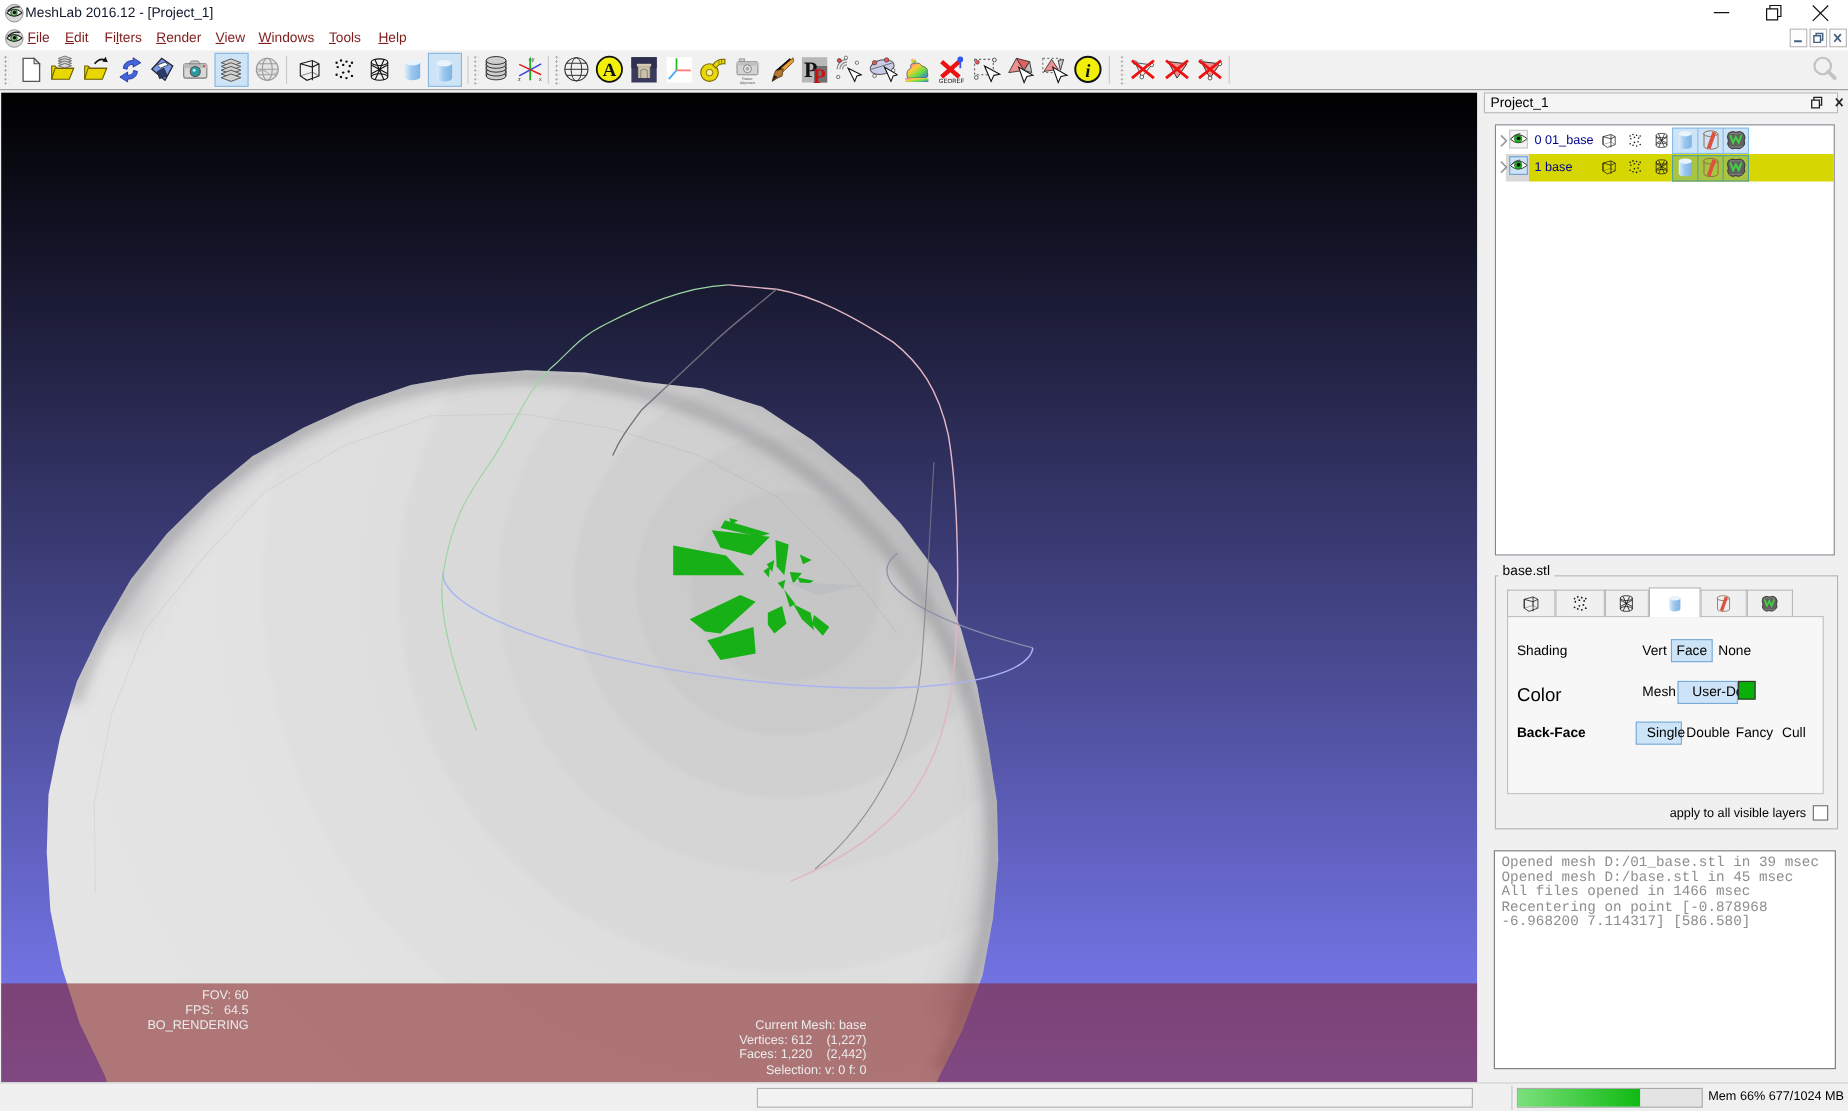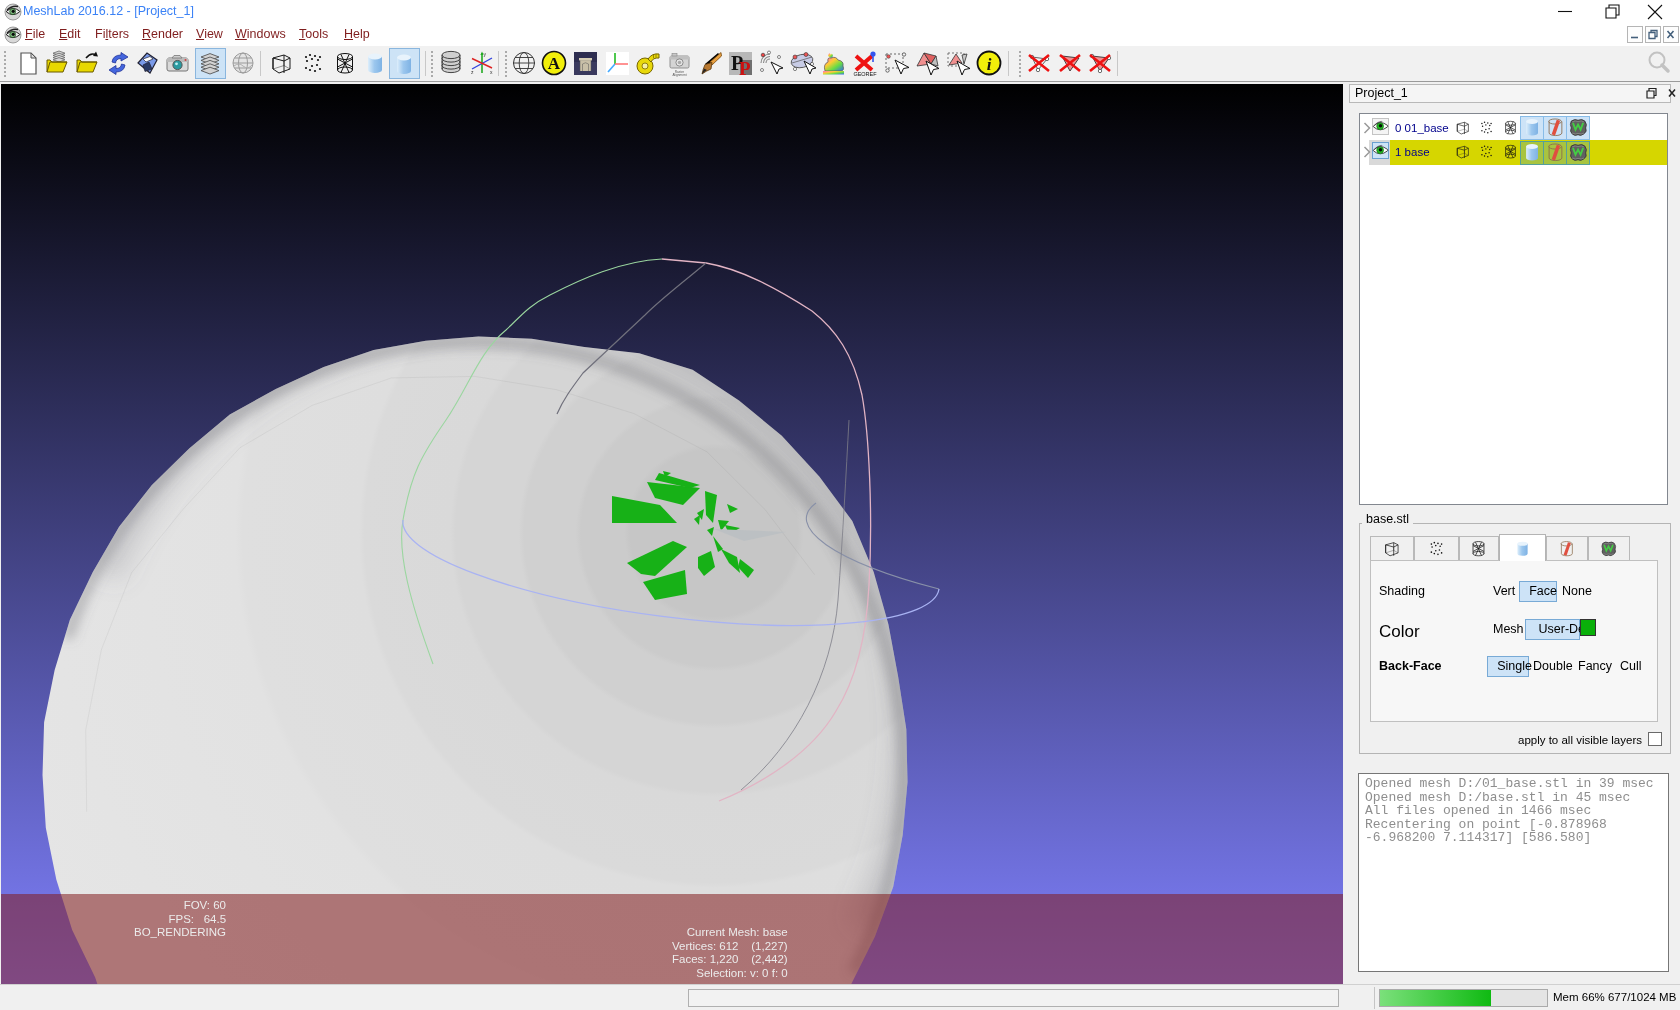--- a/index.html
+++ b/index.html
@@ -1,19 +1,19 @@
 <!DOCTYPE html>
 <html><head><meta charset="utf-8">
 <style>
 *{margin:0;padding:0;box-sizing:border-box}
 html,body{width:1680px;height:1010px;overflow:hidden;background:#f0f0f0;
  font-family:"Liberation Sans",sans-serif;}
 .abs{position:absolute}
 #titlebar{position:absolute;left:0;top:0;width:1680px;height:24px;background:#ffffff;}
-#titletext{position:absolute;left:23px;top:4px;font-size:12.5px;color:#3b82f6;}
+#titletext{position:absolute;left:23px;top:4px;font-size:12.5px;color:#0f172a;}
 #menubar{position:absolute;left:0;top:24px;width:1680px;height:22px;background:#ffffff;}
 .mi{position:absolute;top:3px;font-size:12.5px;color:#7f1d1d;}
 #toolbar{position:absolute;left:0;top:46px;width:1680px;height:36px;background:#f1f1f1;border-bottom:1px solid #9a9a9a;}
 .ti{position:absolute;top:50px;width:27px;height:27px}
 .tbtn{position:absolute;top:48px;width:31px;height:31px;background:#cde3f6;border:1px solid #8ab6de;}
 .sep{position:absolute;top:51px;width:1px;height:25px;background:#c8c8c8;}
 .hdl{position:absolute;top:50px;width:5px;height:27px;
  background-image:radial-gradient(circle,#aaa 1px,transparent 1px);background-size:4px 4px;}
 #viewport{position:absolute;left:1px;top:84px;width:1342px;height:900px;}
 #rpanel{position:absolute;left:1344px;top:83px;width:336px;height:901px;background:#f0f0f0;}
@@ -520,21 +520,21 @@
     </svg>
 <svg class="abs" style="left:213px;top:456px" width="19" height="19" viewBox="0 0 26 26">
       <use href="#cylflat"></use>
     </svg>
 <svg class="abs" style="left:255px;top:456px" width="19" height="19" viewBox="0 0 26 26">
       <use href="#wrapicon"></use>
     </svg>
 <div class="abs" style="left:35px;top:501px;font-size:12.5px;font-weight:normal">Shading</div>
     <div class="abs" style="left:149px;top:501px;font-size:12.5px">Vert</div>
     <div class="abs selbox" style="left:175px;top:498px;width:38px;height:21px"></div>
-    <div class="abs" style="left:175px;top:501px;width:38px;text-align:right;font-size:12.5px">Face</div>
+    <div class="abs" style="left:175px;top:501px;width:38px;text-align:center;font-size:12.5px">Face</div>
     <div class="abs" style="left:218px;top:501px;font-size:12.5px">None</div>
 <div class="abs" style="left:35px;top:539px;font-size:17px;font-weight:normal">Color</div>
     <div class="abs" style="left:149px;top:539px;font-size:12.5px">Mesh</div>
     <div class="abs selbox" style="left:181px;top:536px;width:55px;height:21px"></div>
     <div class="abs" style="left:181px;top:539px;width:77px;text-align:center;font-size:12.5px">User-Def</div>
 <div class="abs" style="left:236px;top:536px;width:16px;height:17px;background:#0ab00a;border:1px solid #333"></div>
 <div class="abs" style="left:35px;top:576px;font-size:12.5px;font-weight:bold">Back-Face</div>
     <div class="abs selbox" style="left:143px;top:573px;width:42px;height:21px"></div>
     <div class="abs" style="left:143px;top:576px;width:55px;text-align:center;font-size:12.5px">Single</div>
     <div class="abs" style="left:189px;top:576px;font-size:12.5px">Double</div>

